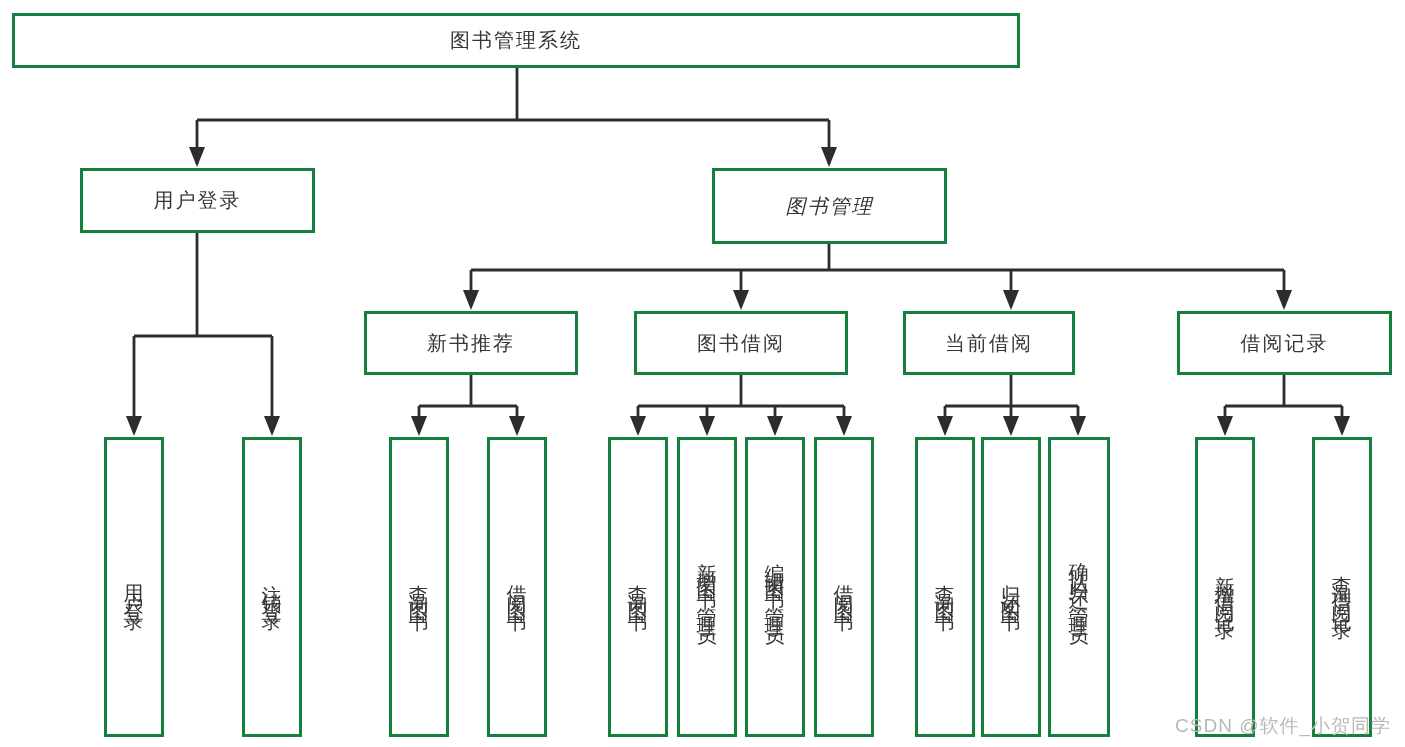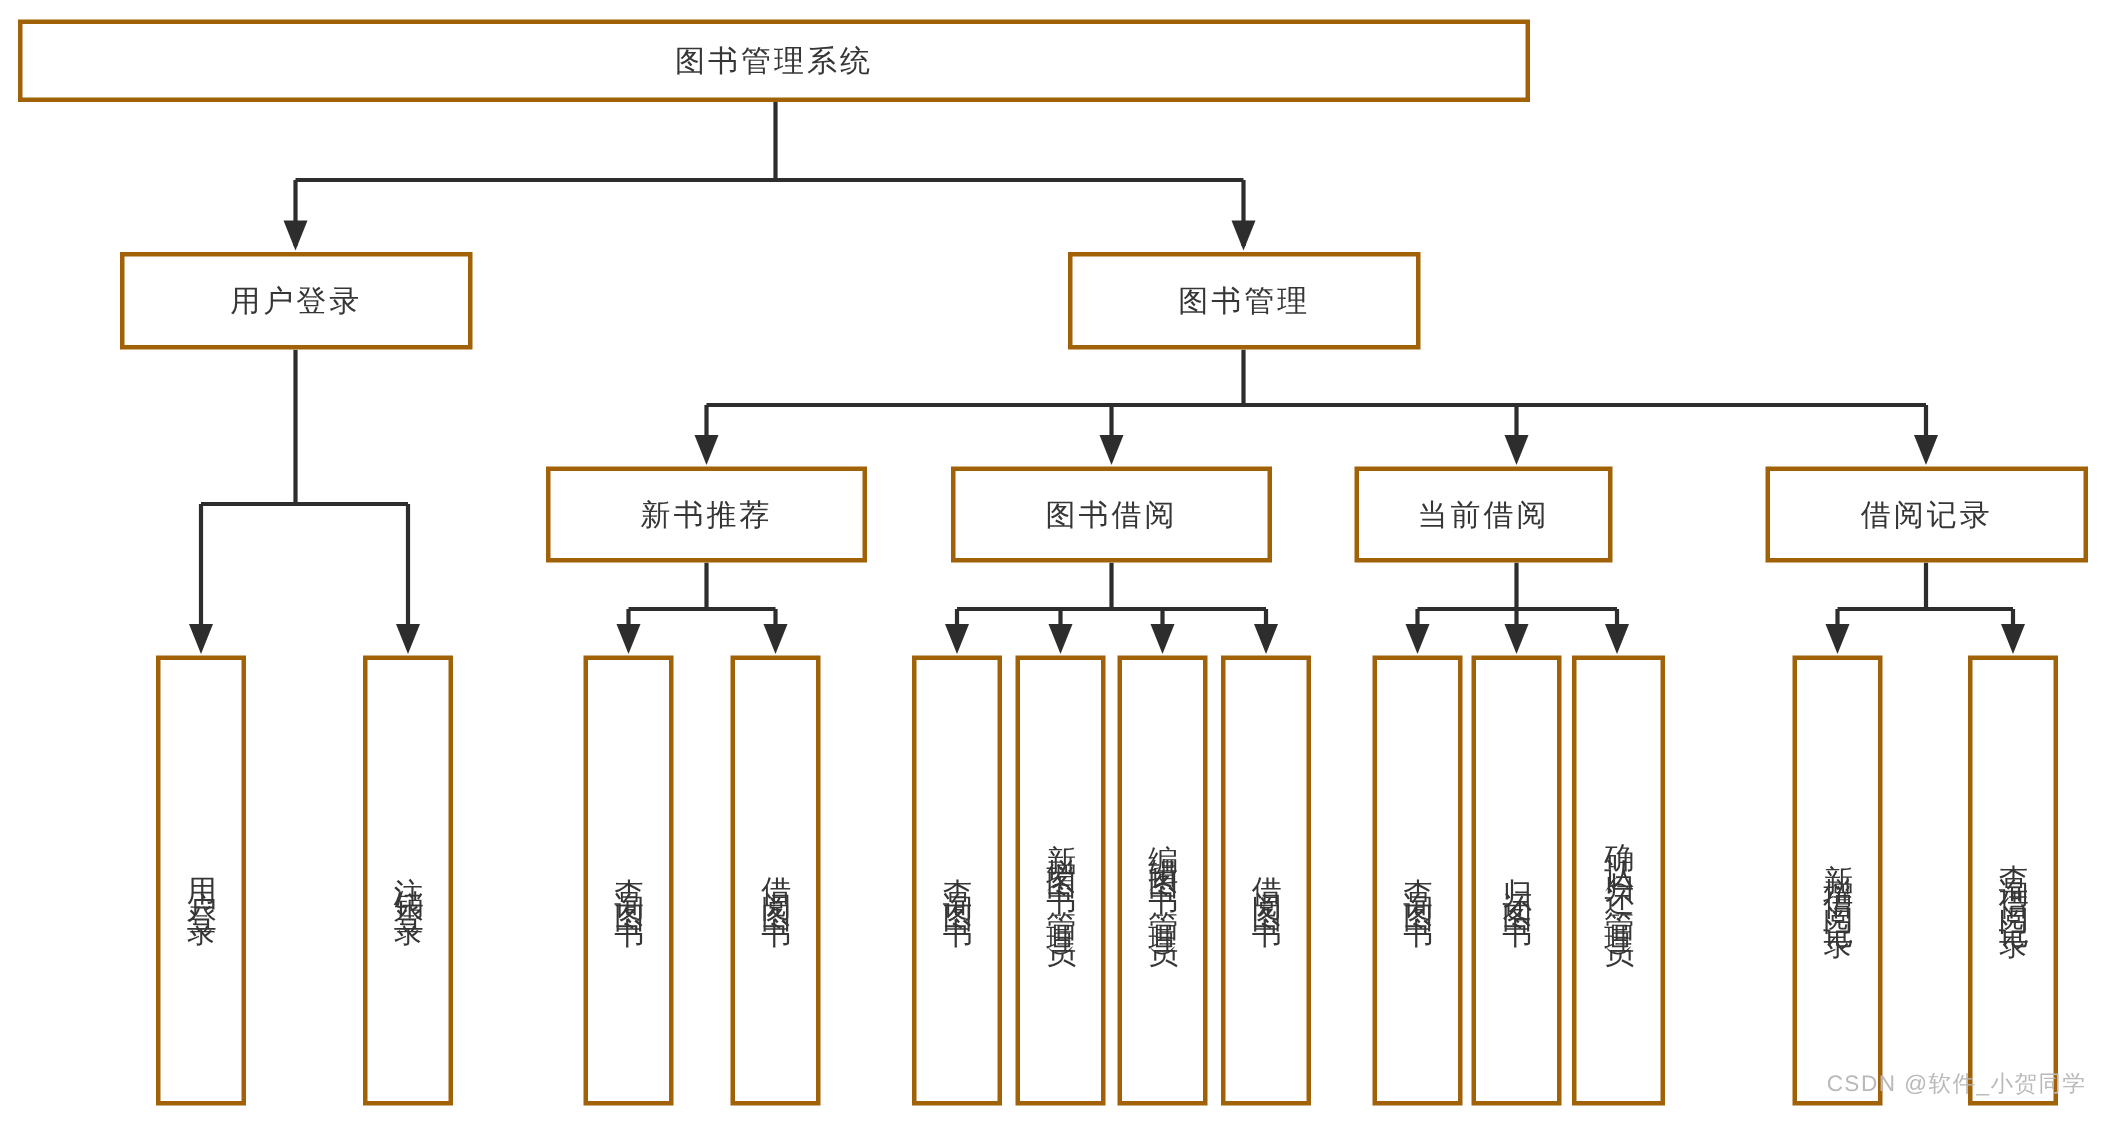--- a/index.html
+++ b/index.html
@@ -12,41 +12,41 @@
     overflow: hidden;
   }
   .wires {
     position: absolute;
     left: 0; top: 0;
     width: 1405px; height: 747px;
   }
   .box {
     position: absolute;
     box-sizing: border-box;
-    border: 3px solid #a16207;
+    border: 3px solid #15803d;
     background: #ffffff;
     display: flex;
     align-items: center;
     justify-content: center;
     color: #363636;
     font-size: 20px;
     letter-spacing: 2px;
     white-space: nowrap;
   }
   .vbox span {
     writing-mode: vertical-rl;
     text-orientation: mixed;
     letter-spacing: 9px;
     line-height: 1.1;
   }
   .watermark {
     position: absolute;
     right: 14px;
     top: 713px;
-    font-size: 15px;
+    font-size: 19px;
     letter-spacing: 1px;
     color: #b9b9b9;
   }
 </style>
 </head>
 <body>
 
 <div class="stage">
 
   <svg class="wires" viewBox="0 0 1405 747" xmlns="http://www.w3.org/2000/svg">
@@ -92,21 +92,21 @@
     </g>
   </svg>
 
   <div class="box" style="left:12px; top:13px; width:1008px; height:55px;">
     <span>图书管理系统</span>
   </div>
 
   <div class="box" style="left:80px; top:168px; width:235px; height:65px;">
     <span>用户登录</span>
   </div>
-  <div class="box" style="left:712px; top:168px; width:235px; height:65px;">
+  <div class="box" style="left:712px; top:168px; width:235px; height:76px;font-style:italic;">
     <span>图书管理</span>
   </div>
 
   <div class="box" style="left:364px; top:311px; width:214px; height:64px;">
     <span>新书推荐</span>
   </div>
   <div class="box" style="left:634px; top:311px; width:214px; height:64px;text-align:center;">
     <span>图书借阅</span>
   </div>
   <div class="box" style="left:903px; top:311px; width:172px; height:64px;">

